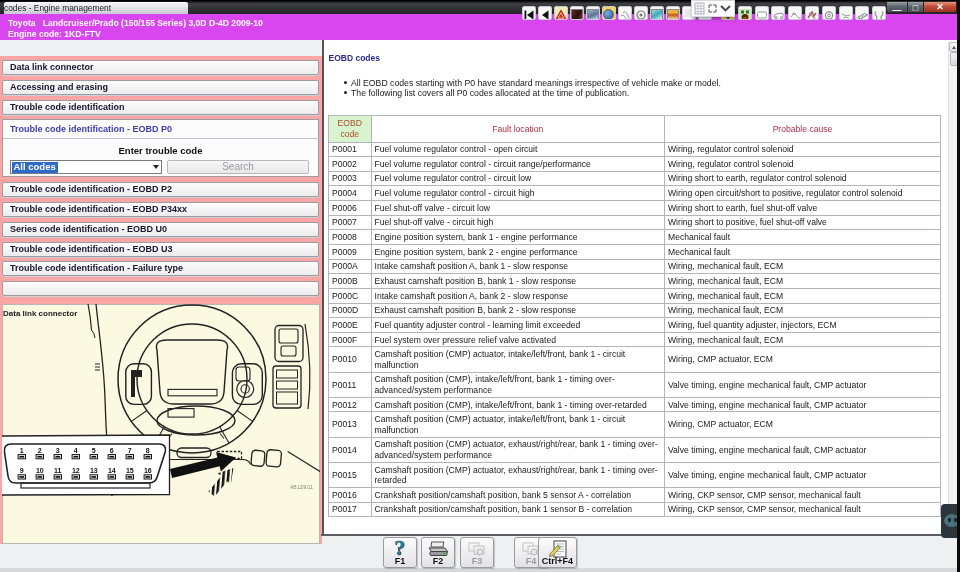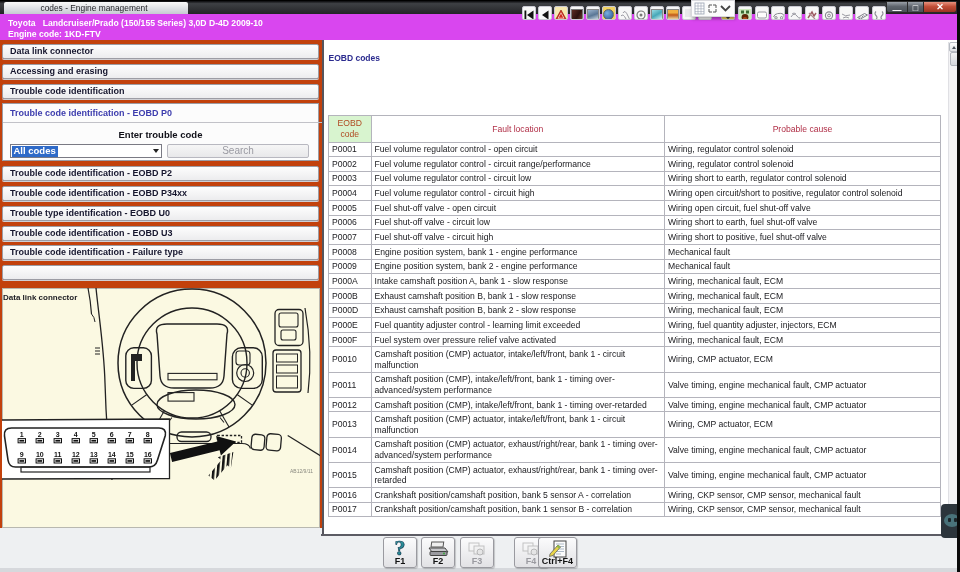--- a/index.html
+++ b/index.html
@@ -3,37 +3,37 @@
 <meta charset="utf-8">
 <style>
   html,body{margin:0;padding:0;}
   #screen{position:relative;width:960px;height:572px;overflow:hidden;
     font-family:"Liberation Sans",sans-serif;background:#eef0f2;}
   .abs{position:absolute;}
   
   #titlebar{left:0;top:0;width:960px;height:14px;background:linear-gradient(#0a0a0c,#3e4044 20%,#232427);border-top:1px solid #000;box-sizing:border-box;}
   #ttab{left:4px;top:2px;width:184px;height:12px;
     background:linear-gradient(#fafafa,#c6cad2);border-radius:2px 2px 0 0;
-    font-size:8.4px;color:#1d1d22;line-height:13px;text-align:center;padding-right:4px;box-sizing:border-box;}
+    font-size:8.4px;color:#1d1d22;line-height:13px;text-align:left;padding-right:4px;box-sizing:border-box;}
   
   .wb{top:1px;height:12px;border:1px solid #2a2a2a;box-sizing:border-box;}
   #wmin{left:886px;width:22px;background:linear-gradient(#9aa0a8,#5e646c 45%,#4a5058);border-radius:0 0 0 3px;}
   #wmax{left:907px;width:17px;background:linear-gradient(#9aa0a8,#5e646c 45%,#4a5058);}
   #wclose{left:923px;width:34px;background:linear-gradient(#e8927e,#c14f38 45%,#9c3423);border-radius:0 0 3px 0;}
   .wg{color:#fff;font-size:9px;line-height:10px;text-align:center;font-weight:bold;}
   
   #bluebar{left:0;top:14px;width:958px;height:26px;background:#d946ef;color:#fff;
     font-size:8.6px;font-weight:bold;}
   #bluebar .l1{position:absolute;left:8px;top:4px;}
   #bluebar .l2{position:absolute;left:8px;top:14.5px;}
   
   .ti{top:6px;width:14px;height:14px;background:#f7f7f7;border:1px solid #c9c9d2;
     border-radius:2px;box-sizing:border-box;overflow:hidden;}
   
-  #leftpanel{left:0;top:40px;width:322px;height:488px;background:#c2410c;}
+  #leftpanel{left:0;top:56px;width:322px;height:488px;background:#fca5a5;}
   .btn{position:absolute;left:2px;width:317px;height:15px;box-sizing:border-box;
     background:linear-gradient(#fdfdfd,#ececee);border:1px solid #9c9ca4;border-radius:2px;
     box-shadow:0 1px 0 #cfcfd4;font-size:9px;font-weight:bold;color:#16162e;
     line-height:13px;padding-left:7px;}
   #selbox{position:absolute;left:2px;top:63px;width:317px;height:58px;box-sizing:border-box;
     background:#fcfcfc;border:1px solid #9c9ca4;}
   #selbtn{position:absolute;left:0px;top:0px;width:315px;height:18px;
     font-size:9px;font-weight:bold;color:#3d3dae;line-height:18px;padding-left:7px;
     border-bottom:1px solid #c2c2c8;}
   #etc{position:absolute;left:0;top:24.5px;width:315px;text-align:center;
@@ -204,21 +204,21 @@
       <div id="selbtn">Trouble code identification - EOBD P0</div>
       <div id="etc">Enter trouble code</div>
       <div id="combo">
           <div id="combosel">All codes</div>
           <div id="comboarr"></div>
         </div>
       <div id="searchbtn">Search</div>
     </div>
     <div class="btn" style="top:126px">Trouble code identification - EOBD P2</div>
     <div class="btn" style="top:145.8px">Trouble code identification - EOBD P34xx</div>
-    <div class="btn" style="top:165.6px">Trouble type identification - EOBD U0</div>
+    <div class="btn" style="top:165.6px">Series code identification - EOBD U0</div>
     <div class="btn" style="top:185.5px">Trouble code identification - EOBD U3</div>
     <div class="btn" style="top:205.3px">Trouble code identification - Failure type</div>
     <div class="btn" style="top:225.2px">&nbsp;</div>
     <div class="abs" id="imgarea"></div>
     <div class="abs" id="dlclabel">Data link connector</div>
     <svg class="abs" id="dlcsvg" style="left:2px;top:248px" width="318" height="240" viewBox="0 0 318 240">
 <defs>
           <pattern id="hatch" width="4.6" height="4.6" patternTransform="rotate(55)" patternUnits="userSpaceOnUse">
             <rect width="4.6" height="4.6" fill="#fbf9e2"></rect>
             <rect width="2.5" height="4.6" fill="#111"></rect>
@@ -312,20 +312,24 @@
 <text x="127.8" y="168.8" font-size="7" font-weight="bold" text-anchor="middle" fill="#111" font-family="Liberation Sans">15</text>
 <rect x="124.1" y="170.8" width="7.4" height="4.2" fill="none" stroke="#111" stroke-width="1"></rect>
 <rect x="125.4" y="172.10000000000002" width="4.8" height="1.7" fill="#111"></rect>
 <text x="145.8" y="168.8" font-size="7" font-weight="bold" text-anchor="middle" fill="#111" font-family="Liberation Sans">16</text>
 <rect x="142.1" y="170.8" width="7.4" height="4.2" fill="none" stroke="#111" stroke-width="1"></rect>
 <rect x="143.4" y="172.10000000000002" width="4.8" height="1.7" fill="#111"></rect>
 </svg>
   </div>
   <div class="abs" id="rightpanel">
     <div class="abs" id="eobdtitle">EOBD codes</div>
+    <div class="abs" id="bullets">
+      <div><b class="d"></b>All EOBD codes starting with P0 have standard meanings irrespective of vehicle make or model.</div>
+      <div><b class="d"></b>The following list covers all P0 codes allocated at the time of publication.</div>
+    </div>
     <div class="abs" id="tblwrap">
         <table class="t">
           <colgroup>
             <col style="width:42.5px">
             <col style="width:293.5px">
             <col style="width:276px">
           </colgroup>
 <tbody>
             <tr class="hd">
               <th class="c1">EOBD<br>code</th>
@@ -346,25 +350,20 @@
               <td>P0003</td>
               <td>Fuel volume regulator control - circuit low</td>
               <td>Wiring short to earth, regulator control solenoid</td>
             </tr>
 <tr class="s">
               <td>P0004</td>
               <td>Fuel volume regulator control - circuit high</td>
               <td>Wiring open circuit/short to positive, regulator control solenoid</td>
             </tr>
 <tr class="s">
-              <td>P0005</td>
-              <td>Fuel shut-off valve - open circuit</td>
-              <td>Wiring open circuit, fuel shut-off valve</td>
-            </tr>
-<tr class="s">
               <td>P0006</td>
               <td>Fuel shut-off valve - circuit low</td>
               <td>Wiring short to earth, fuel shut-off valve</td>
             </tr>
 <tr class="s">
               <td>P0007</td>
               <td>Fuel shut-off valve - circuit high</td>
               <td>Wiring short to positive, fuel shut-off valve</td>
             </tr>
 <tr class="s">
@@ -378,20 +377,25 @@
               <td>Mechanical fault</td>
             </tr>
 <tr class="s">
               <td>P000A</td>
               <td>Intake camshaft position A, bank 1 - slow response</td>
               <td>Wiring, mechanical fault, ECM</td>
             </tr>
 <tr class="s">
               <td>P000B</td>
               <td>Exhaust camshaft position B, bank 1 - slow response</td>
+              <td>Wiring, mechanical fault, ECM</td>
+            </tr>
+<tr class="s">
+              <td>P000C</td>
+              <td>Intake camshaft position A, bank 2 - slow response</td>
               <td>Wiring, mechanical fault, ECM</td>
             </tr>
 <tr class="s">
               <td>P000D</td>
               <td>Exhaust camshaft position B, bank 2 - slow response</td>
               <td>Wiring, mechanical fault, ECM</td>
             </tr>
 <tr class="s">
               <td>P000E</td>
               <td>Fuel quantity adjuster control - learning limit exceeded</td>

